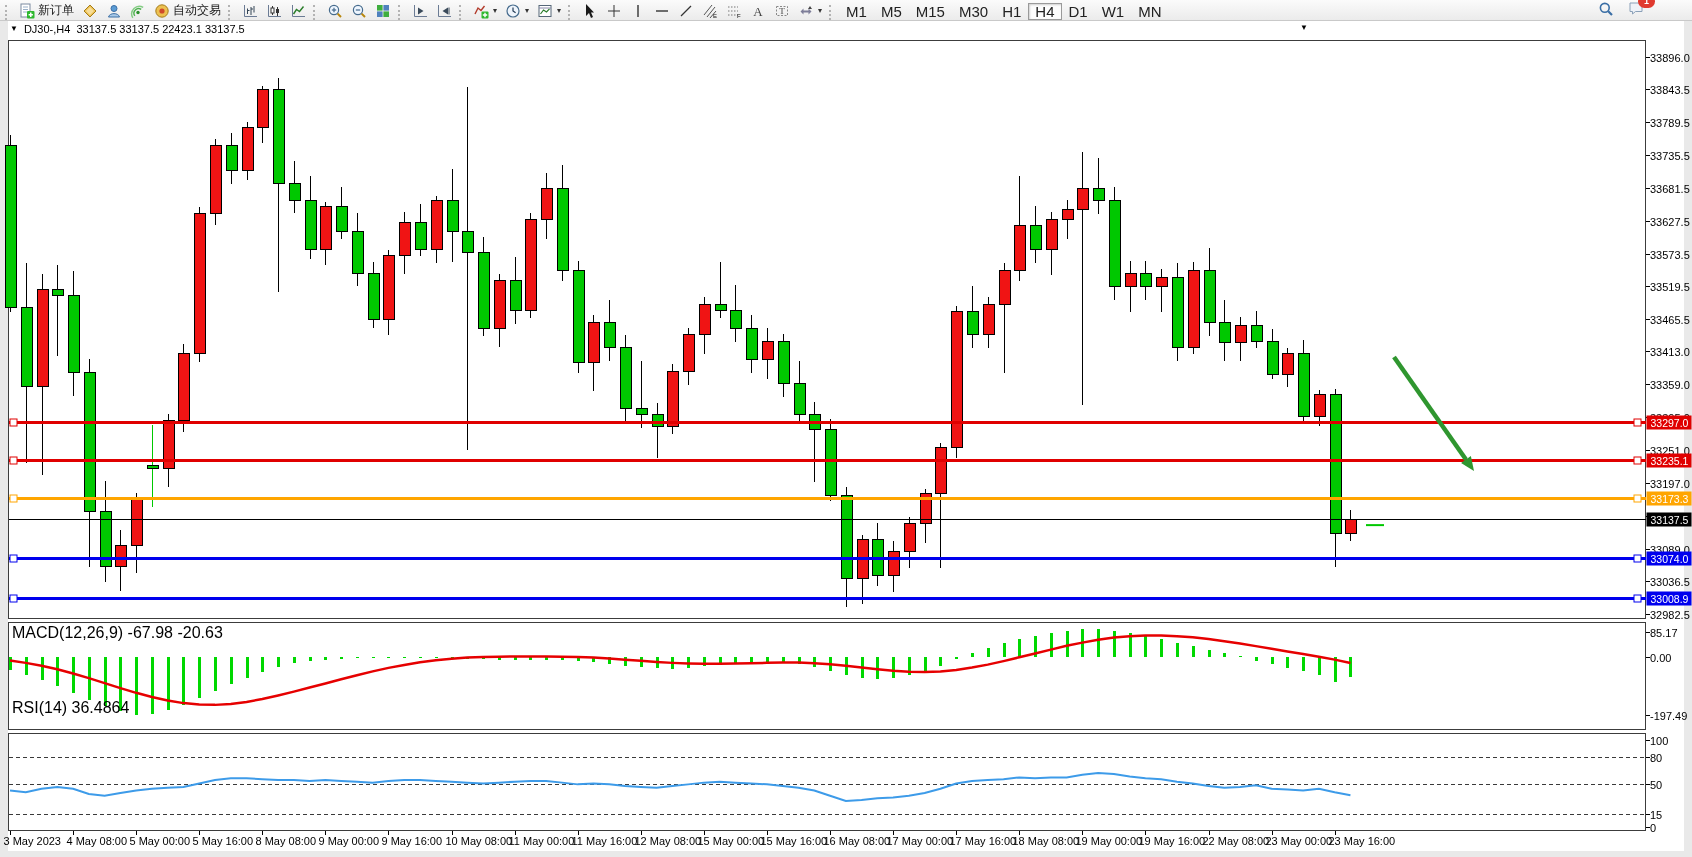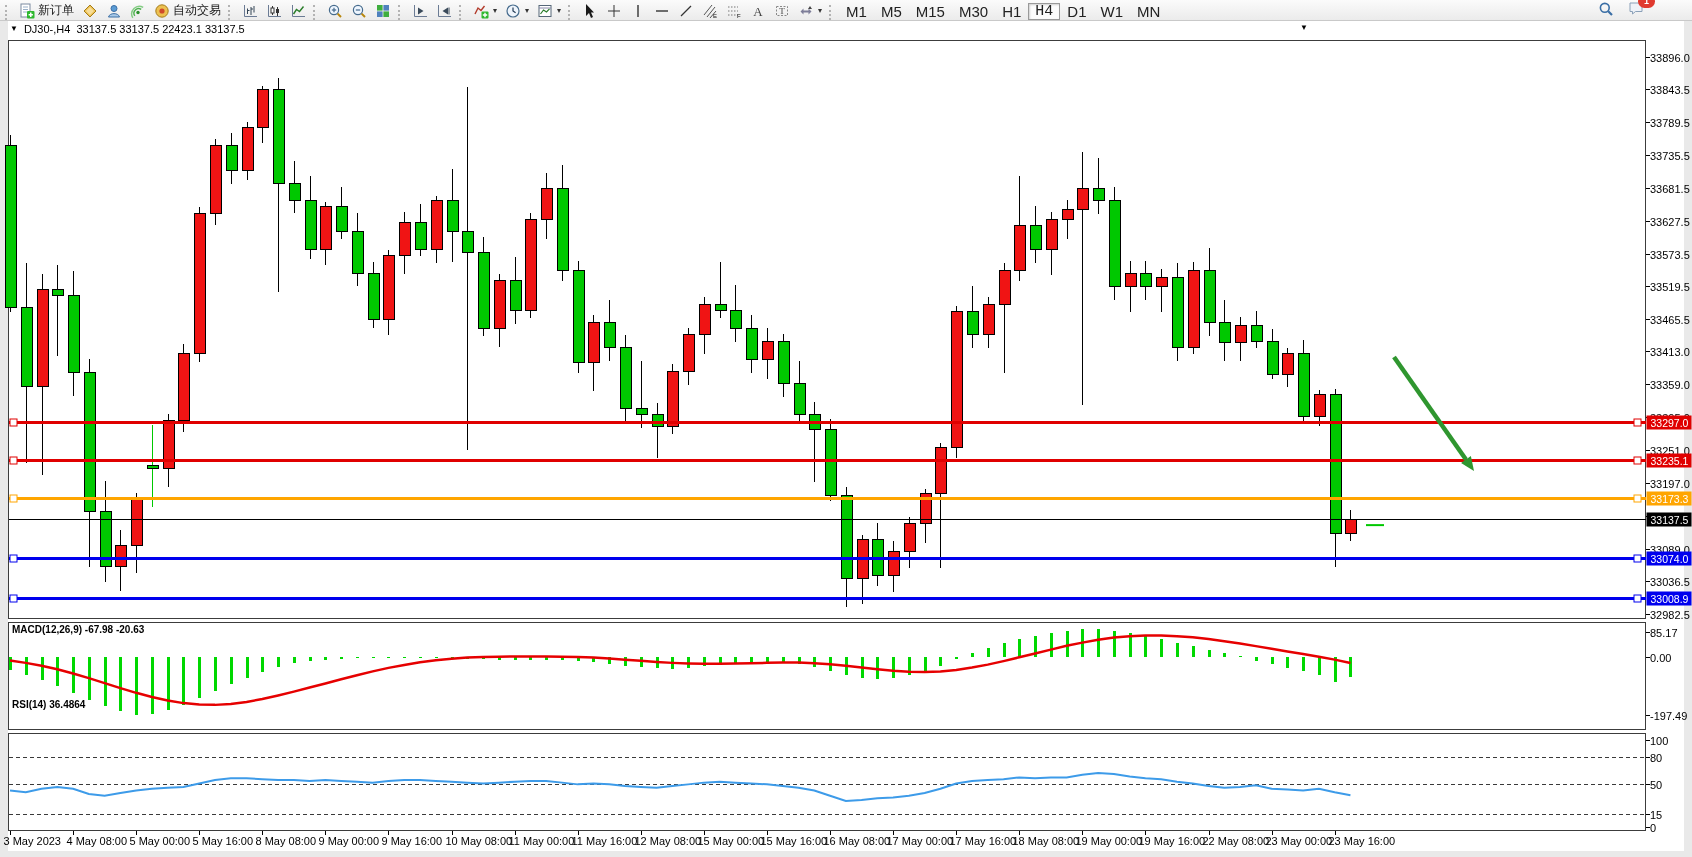--- a/index.html
+++ b/index.html
@@ -9,31 +9,31 @@
   .toolbar{position:absolute;left:0;top:0;width:1692px;height:21px;box-sizing:border-box;
            display:flex;align-items:flex-end;padding:0 6px 0 2px;
            background:linear-gradient(#fbfbfb,#ebebeb);border-bottom:1px solid #c9c9c9;}
   .tb-btn{display:inline-flex;align-items:center;gap:3px;height:19px;padding:0 3px;border:1px solid transparent;
           background:transparent;font-family:"Liberation Sans",sans-serif;font-size:12px;color:#1a1a1a;cursor:default;}
   .tb-btn svg{width:16px;height:16px;display:block;}
   .tb-caret{font-size:8px;color:#333;margin-left:1px;}
   .tb-grip{width:4px;height:15px;border-left:2px dotted #b3b3b3;margin:0 4px 0 3px;}
   .tf-btn{display:inline-flex;align-items:center;height:17px;padding:0 6px;border:1px solid transparent;
           font-family:"Liberation Sans",sans-serif;font-size:15px;color:#222;background:transparent;}
-  .tf-btn.active{background:#fdfdfd;border:1px solid #9a9a9a;box-shadow:inset 1px 1px 2px rgba(0,0,0,.18);font-family:Liberation Mono, monospace;}
+  .tf-btn.active{background:#fdfdfd;border:1px solid #9a9a9a;box-shadow:inset 1px 1px 2px rgba(0,0,0,.18);}
   .tb-right{margin-left:auto;display:flex;align-items:center;gap:6px;margin-right:38px;}
   .chat-wrap{position:relative;}
   .badge{position:absolute;top:-4px;right:-7px;min-width:13px;height:13px;border-radius:7px;background:#e03a2f;
          color:#fff;font-size:9px;line-height:13px;text-align:center;padding:0 2px;font-weight:bold;}
   
   .chart-title{position:absolute;left:10px;top:23px;display:flex;align-items:center;gap:6px;
                font-size:11px;color:#000;white-space:pre;}
   .tri{font-size:8px;line-height:1;color:#000;}
   .corner-tri{position:absolute;left:1300px;top:23px;font-size:8px;color:#000;}
-  .ind-label{position:absolute;font-size:10px;color:#000;white-space:pre;font-weight:bold;}
+  .ind-label{position:absolute;font-size:16px;color:#000;white-space:pre;}
   #macd-label{left:12px;top:624px;}
   #rsi-label{left:12px;top:699px;}
   #chart-svg{position:absolute;left:0;top:21px;}
 </style>
 </head>
 <body>
 
 <div class="page">
 
   <div class="toolbar" id="toolbar">

